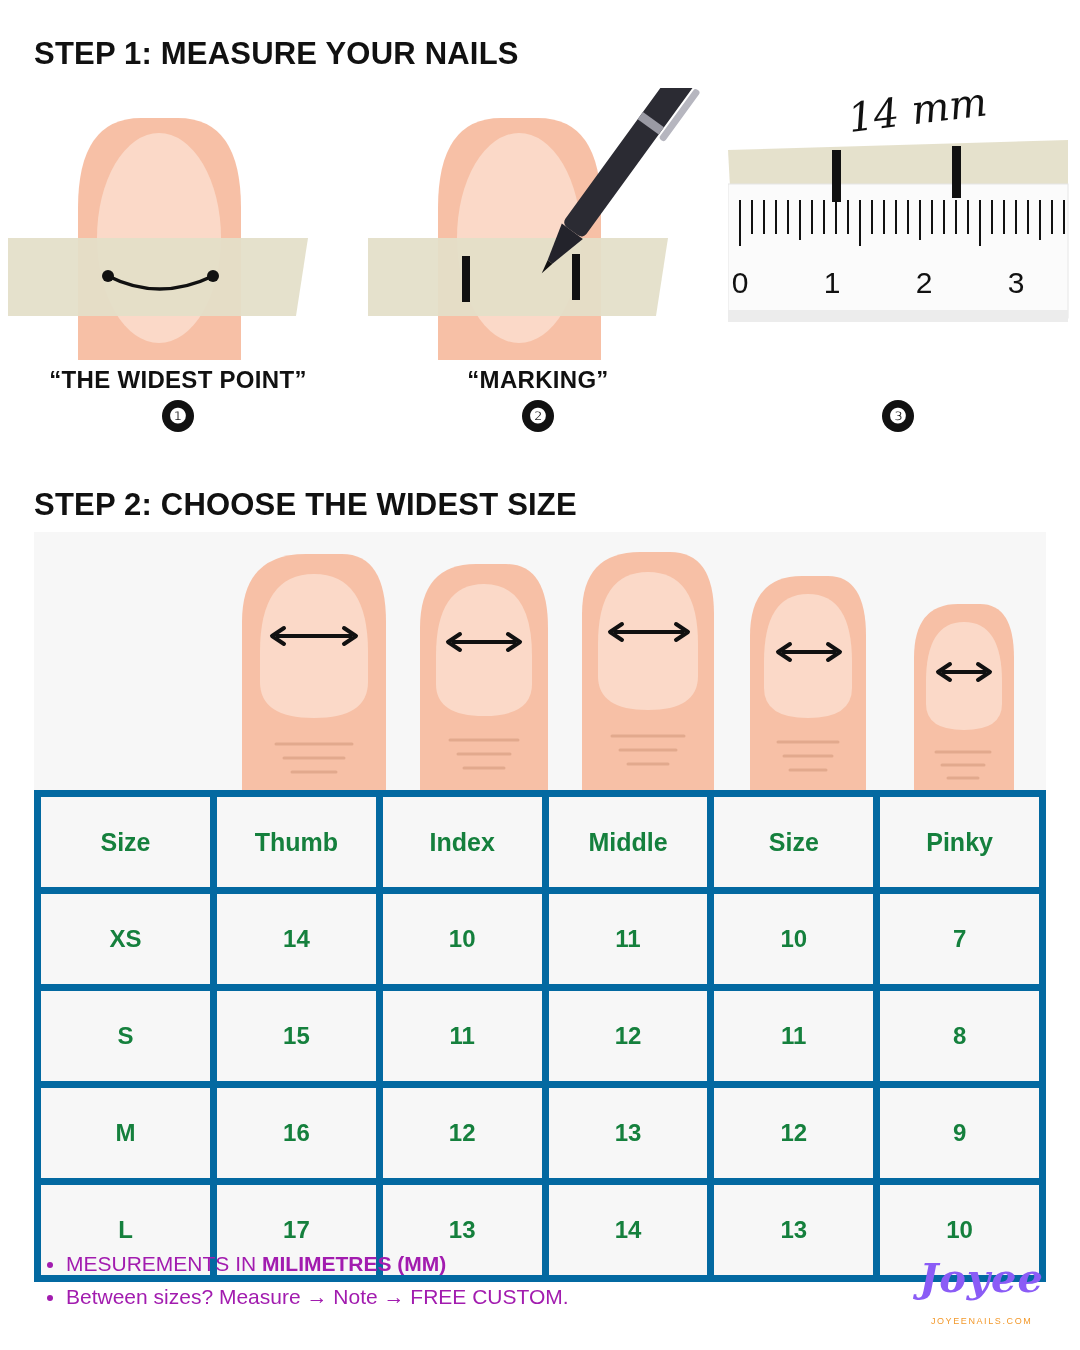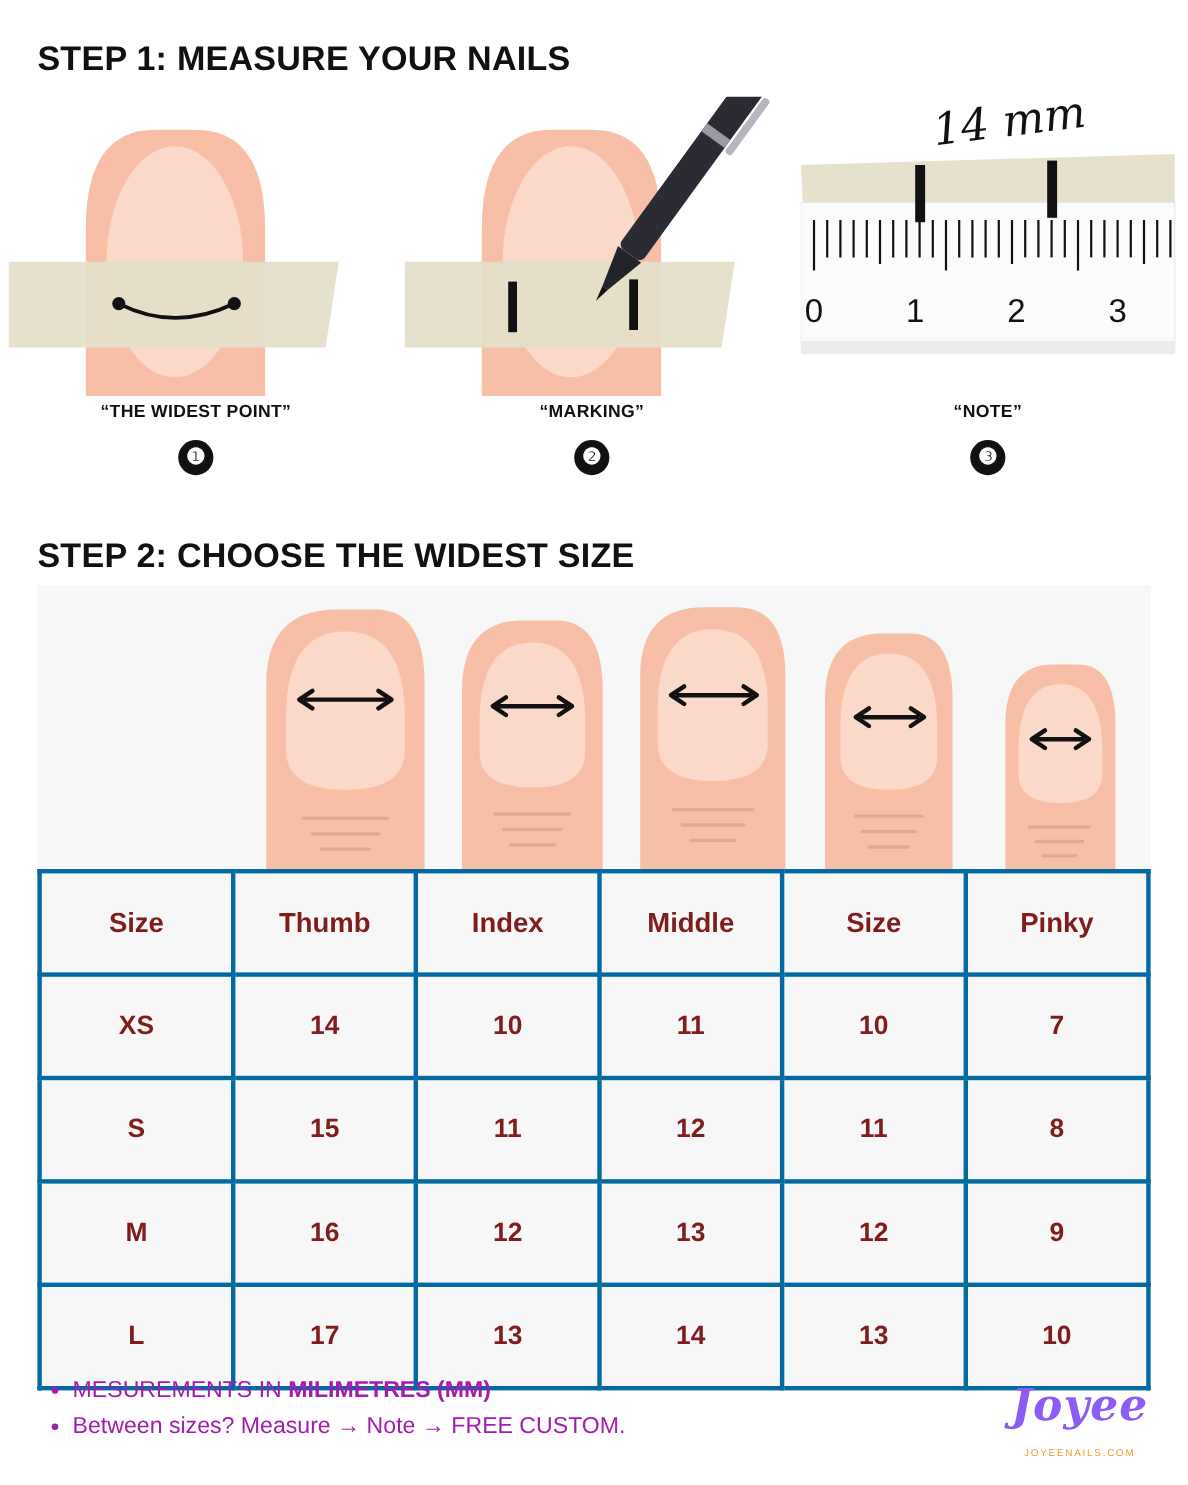--- a/index.html
+++ b/index.html
@@ -56,21 +56,21 @@
   .panel-art {
     position: absolute;
     left: 0; top: 0;
     width: 340px; height: 272px;
   }
   .panel-caption {
     position: absolute;
     top: 278px;
     width: 340px;
     text-align: center;
-    font-size: 16px;
+    font-size: 24px;
     font-weight: bold;
     letter-spacing: 0.3px;
     color: #111;
   }
   .panel-num {
     position: absolute;
     top: 312px;
     left: 50%;
     transform: translateX(-50%);
     width: 32px; height: 32px;
@@ -96,27 +96,27 @@
   
   .size-table {
     position: absolute;
     left: 34px;
     top: 790px;
     width: 1012px;
     border-collapse: collapse;
     table-layout: fixed;
   }
   .size-table td, .size-table th {
-    border: 4px solid #0369a1;
+    border: 7px solid #0369a1;
     height: 88px;
     text-align: center;
     vertical-align: middle;
     font-size: 24px;
     font-weight: bold;
-    color: #7f1d1d;
+    color: #15803d;
     background: #f7f7f7;
   }
   .size-table th { font-size: 25px; }
   .size-table col.c0 { width: 176px; }
 
   
   .notes {
     position: absolute;
     left: 44px;
     top: 1248px;
@@ -251,21 +251,20 @@
           <rect x="224" y="58" width="9" height="52" fill="#111"></rect>
 
           <text x="12" y="205" font-family="Liberation Sans, sans-serif" font-size="30" fill="#111" text-anchor="middle">0</text>
           <text x="104" y="205" font-family="Liberation Sans, sans-serif" font-size="30" fill="#111" text-anchor="middle">1</text>
           <text x="196" y="205" font-family="Liberation Sans, sans-serif" font-size="30" fill="#111" text-anchor="middle">2</text>
           <text x="288" y="205" font-family="Liberation Sans, sans-serif" font-size="30" fill="#111" text-anchor="middle">3</text>
 
           <text x="122" y="44" font-family="DejaVu Serif, serif" font-style="italic" font-size="40" fill="#111" transform="rotate(-7 122 44)">14 mm</text>
         </svg>
       </div>
-      <div class="panel-caption">“NOTE”</div>
       <div class="panel-num">❸</div>
     </div>
 
   </div>
 
   <h1 class="step-title" id="step2-title">STEP 2: CHOOSE THE WIDEST SIZE</h1>
 
   <div class="nails-strip">
     <svg width="1012" height="258" viewBox="0 0 1012 258" xmlns="http://www.w3.org/2000/svg">
 

